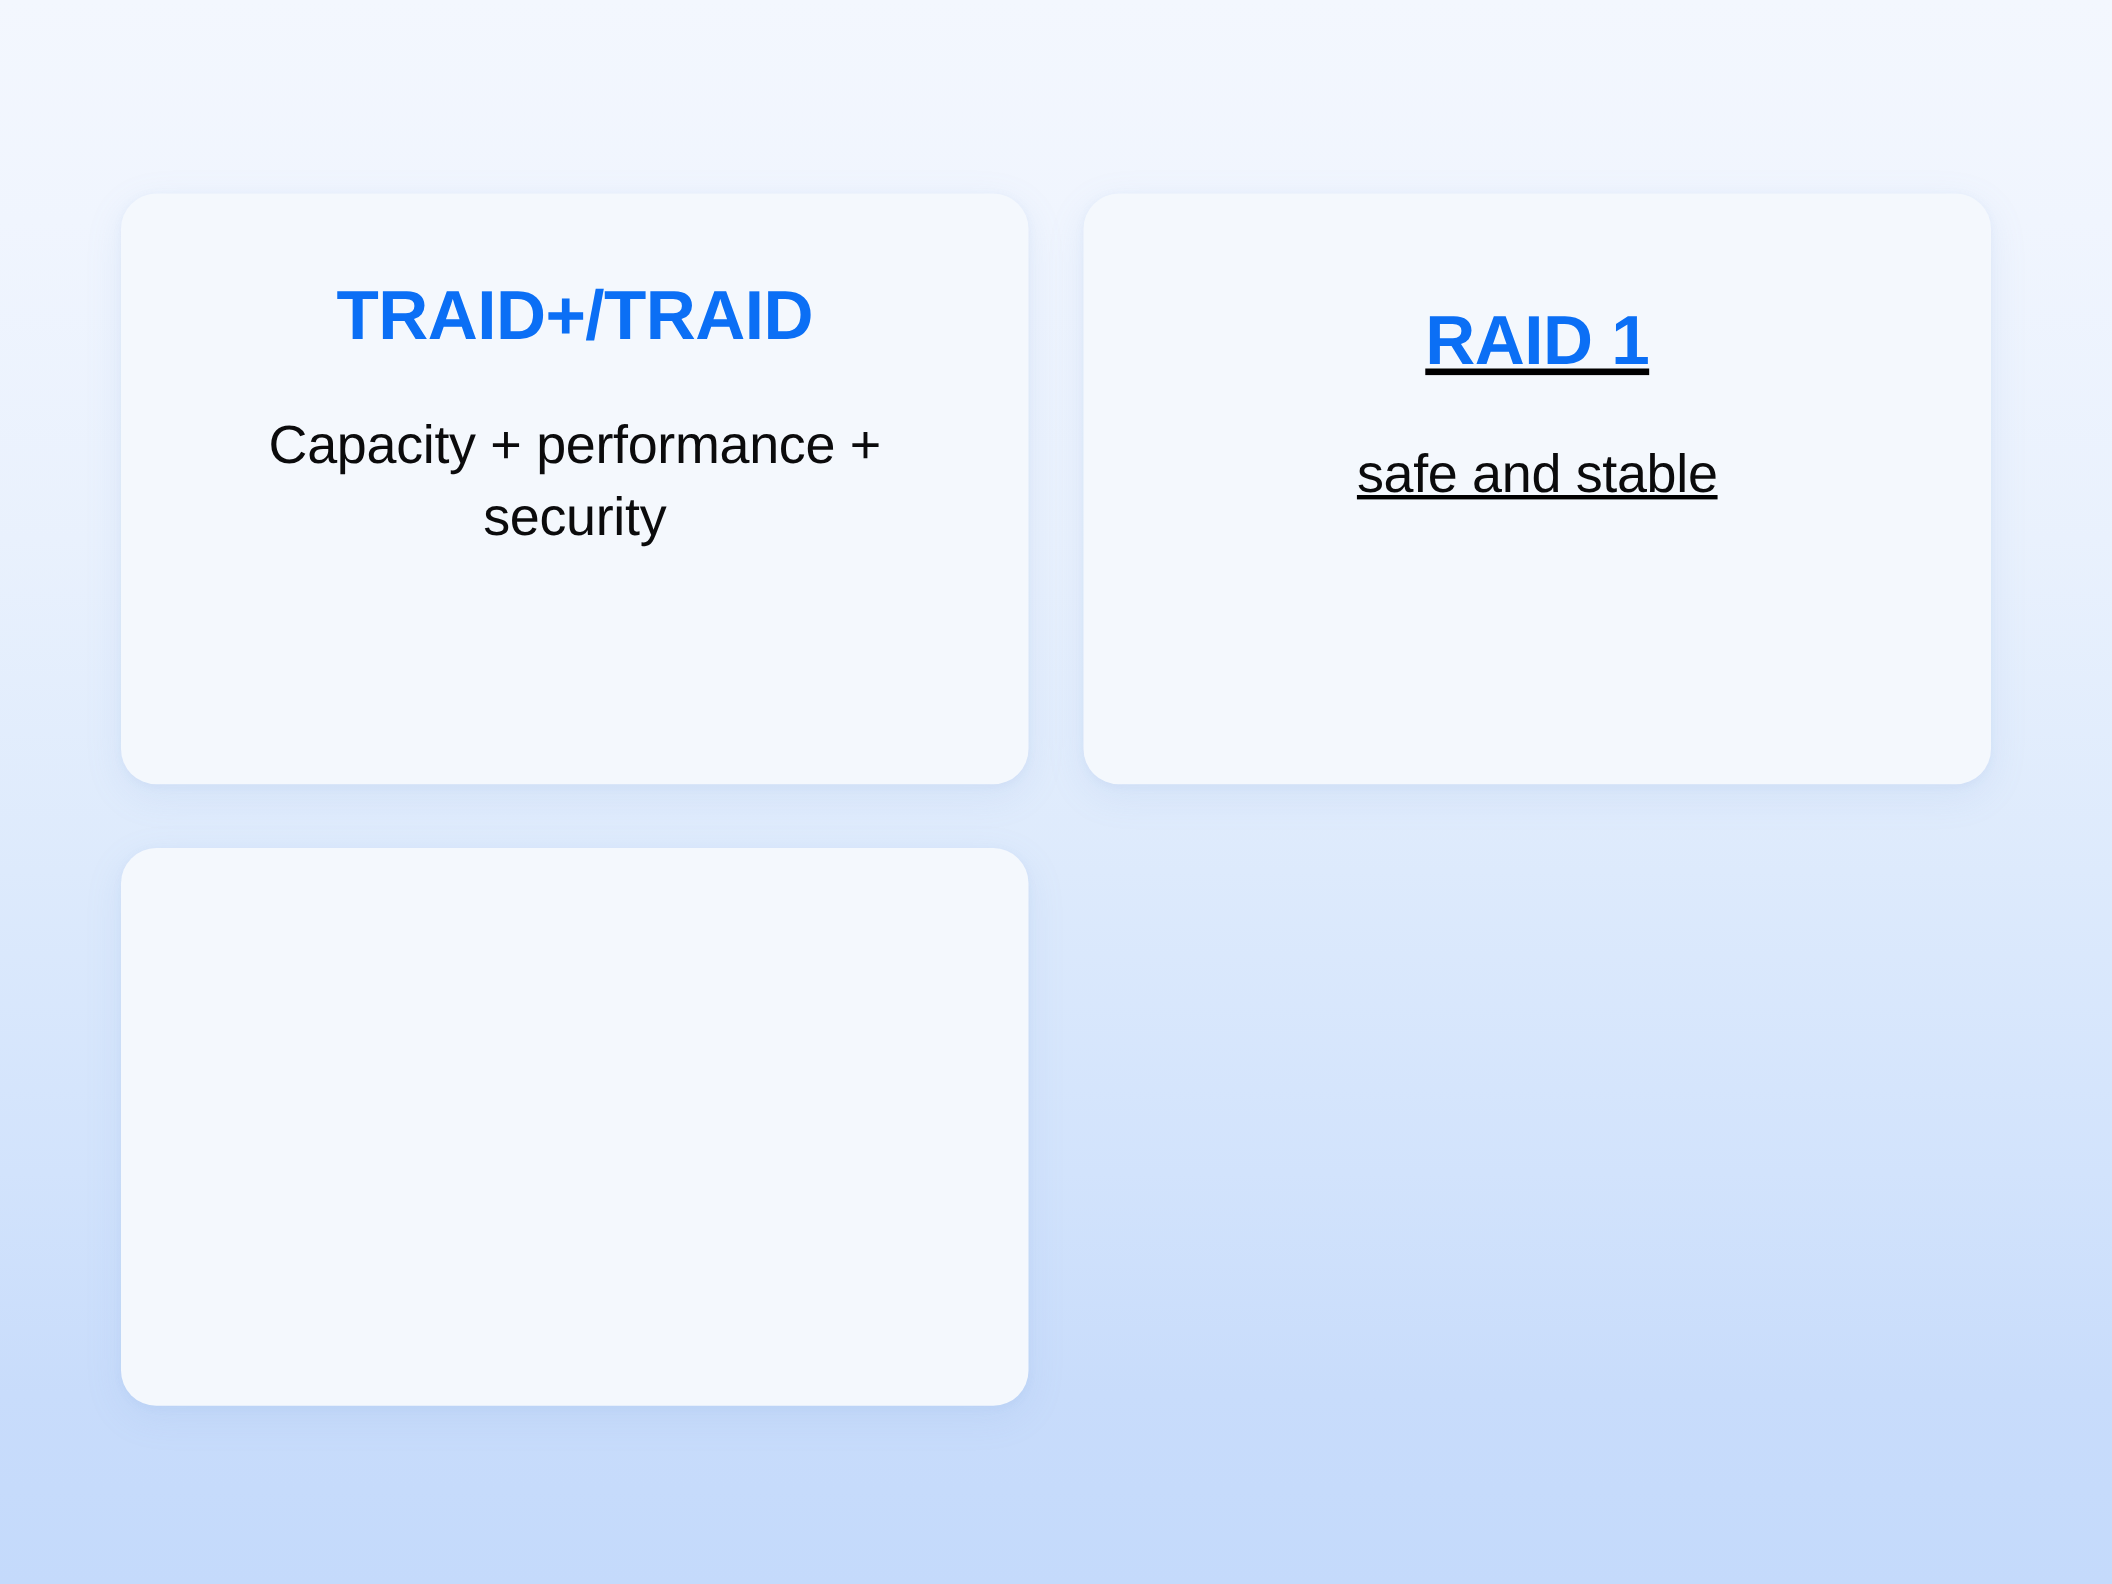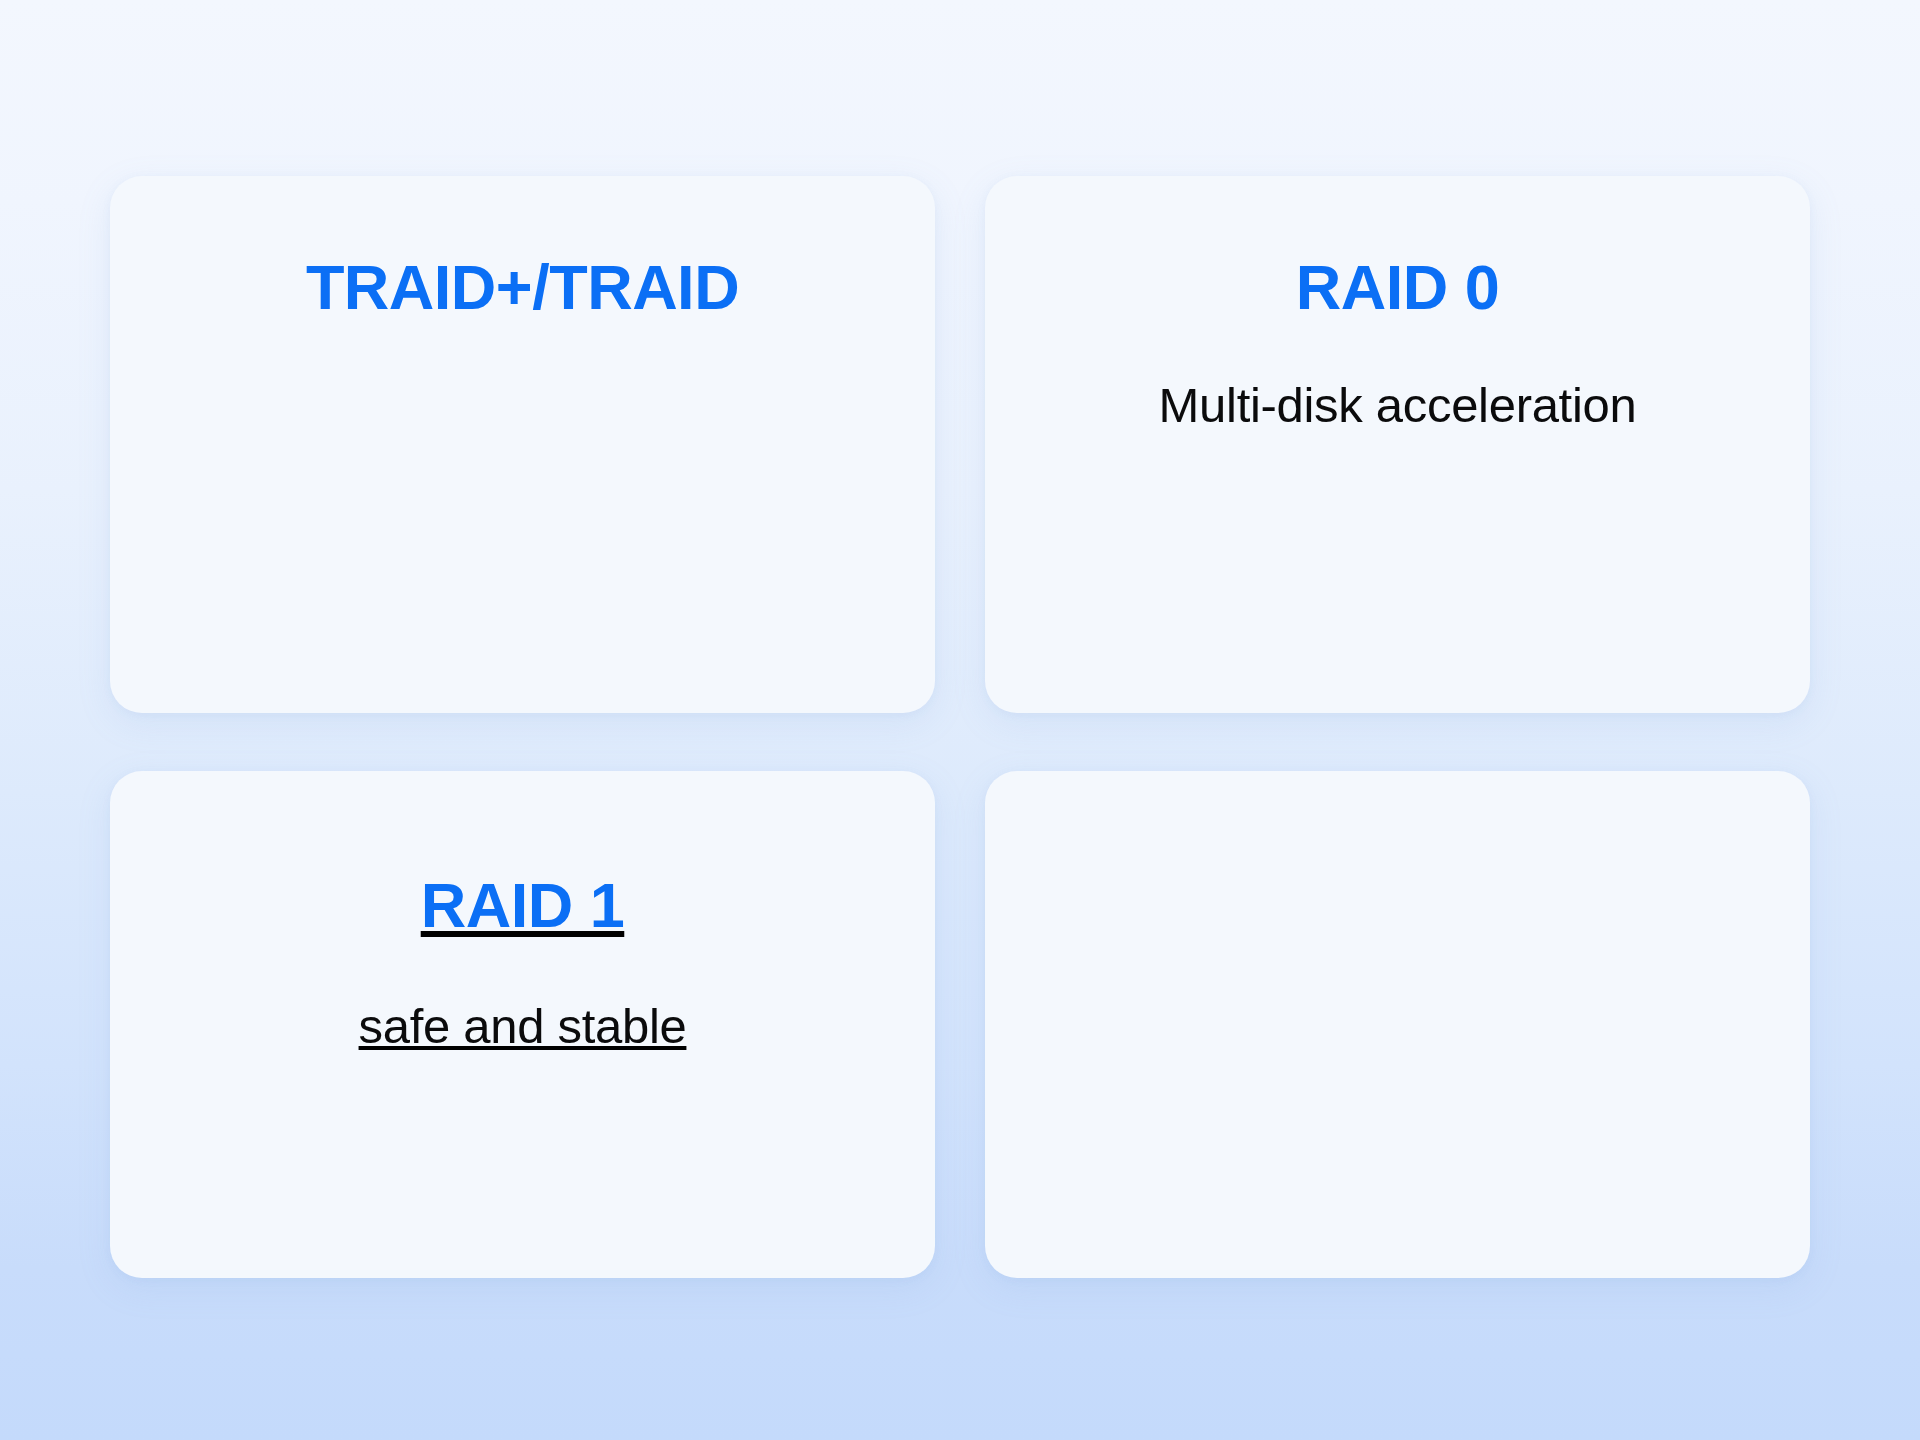--- a/index.html
+++ b/index.html
@@ -82,26 +82,23 @@
   .card--r2c2 .card-subtitle { margin-top:56px; }
 </style>
 </head>
 <body>
 
 <div class="board">
   <div class="grid">
 
     <div class="card card--r1c1">
       <div class="card-title">TRAID+/TRAID</div>
+      <div class="card-subtitle">Capacity + performance + security</div>
     </div>
 
-    <div class="card card--r1c2">
-      <div class="card-title">RAID 0</div>
-      <div class="card-subtitle">Multi-disk acceleration</div>
-    </div>
 
     <div class="card card--r2c1">
       <div class="card-title">RAID 1</div>
       <div class="card-subtitle">safe and stable</div>
     </div>
 
     <div class="card card--r2c2">
     </div>
 
   </div>

